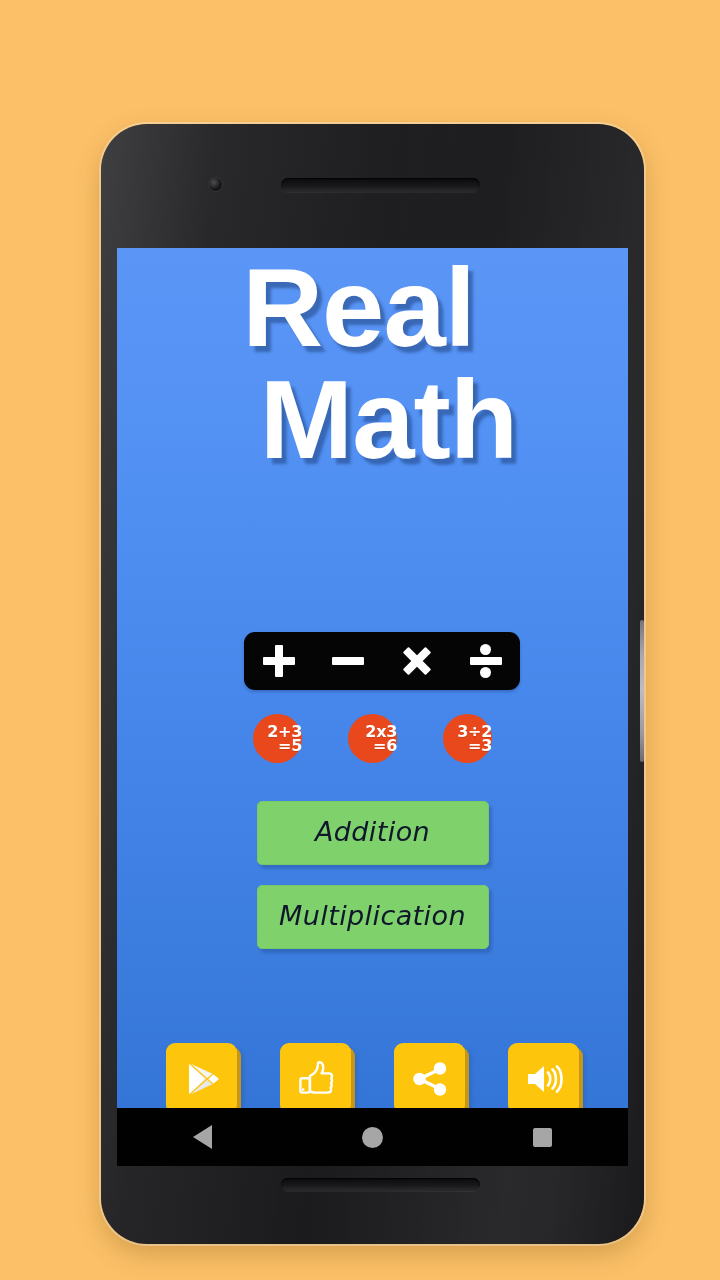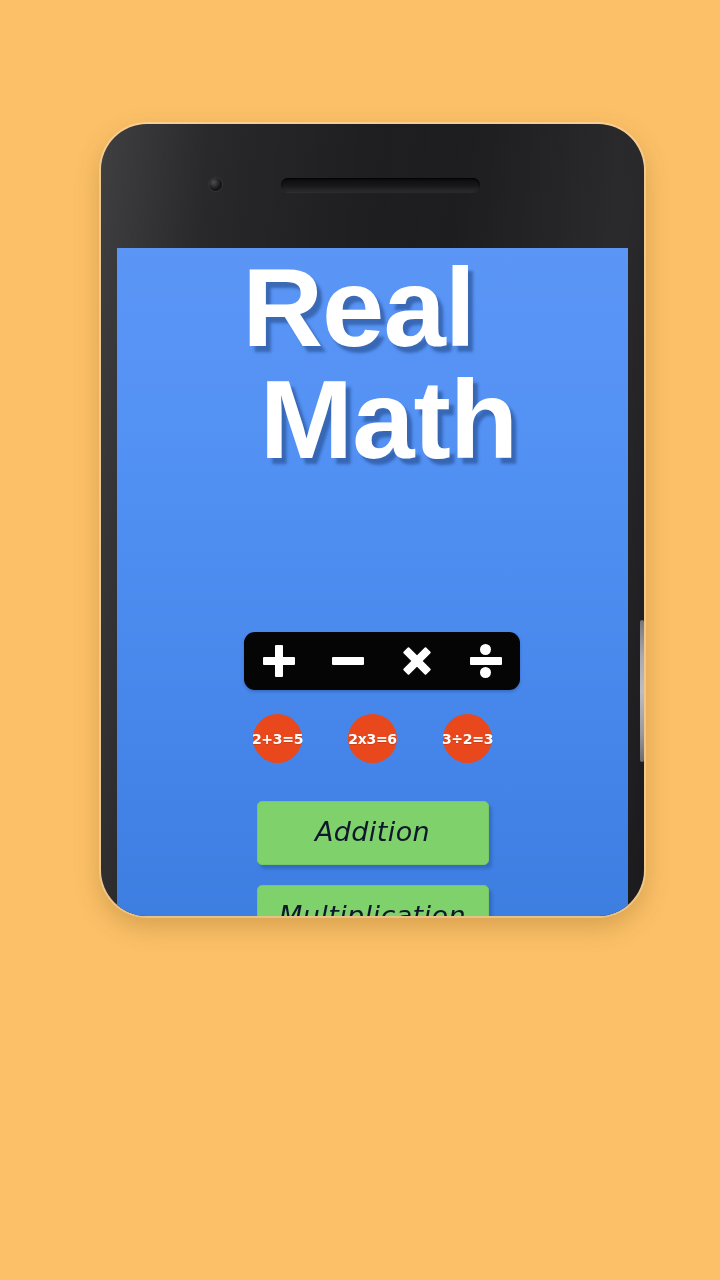--- a/index.html
+++ b/index.html
@@ -14,21 +14,21 @@
     font-family: "Liberation Sans", sans-serif;
     position: relative;
   }
 
   
   #phone-device {
     position: absolute;
     left: 101px;
     top: 124px;
     width: 543px;
-    height: 792px;
+    height: 1120px;
     border-radius: 46px;
     background: linear-gradient(100deg, #2a2a2c 0%, #232325 22%, #1b1b1d 55%, #242426 80%, #1a1a1c 100%);
     box-shadow: 0 0 0 2px rgba(255,255,255,0.30),
                 0 10px 26px rgba(120, 75, 10, 0.28);
     overflow: hidden;
   }
   #phone-bezel-sheen {
     position: absolute;
     inset: 0;
     border-radius: 46px;
@@ -182,25 +182,25 @@
     justify-content: center;
     gap: 46px;
   }
   .example-bubble {
     width: 49px;
     height: 49px;
     border-radius: 50%;
     background: #e8481b;
     color: #ffffff;
     display: flex;
-    flex-direction: row;
-    align-items: center;
+    flex-direction: column;
+    align-items: flex-end;
     justify-content: center;
     font-family: "DejaVu Sans", sans-serif;
-    font-size: 14px;
+    font-size: 16px;
     font-weight: bold;
     line-height: 14px;
     letter-spacing: -0.3px;
     text-shadow: 0 1px 0 rgba(0,0,0,0.12);
   }
   .example-bubble .bubble-expr { display: block; }
   .example-bubble .bubble-result { display: block; }
 
   
   #menu-buttons {

